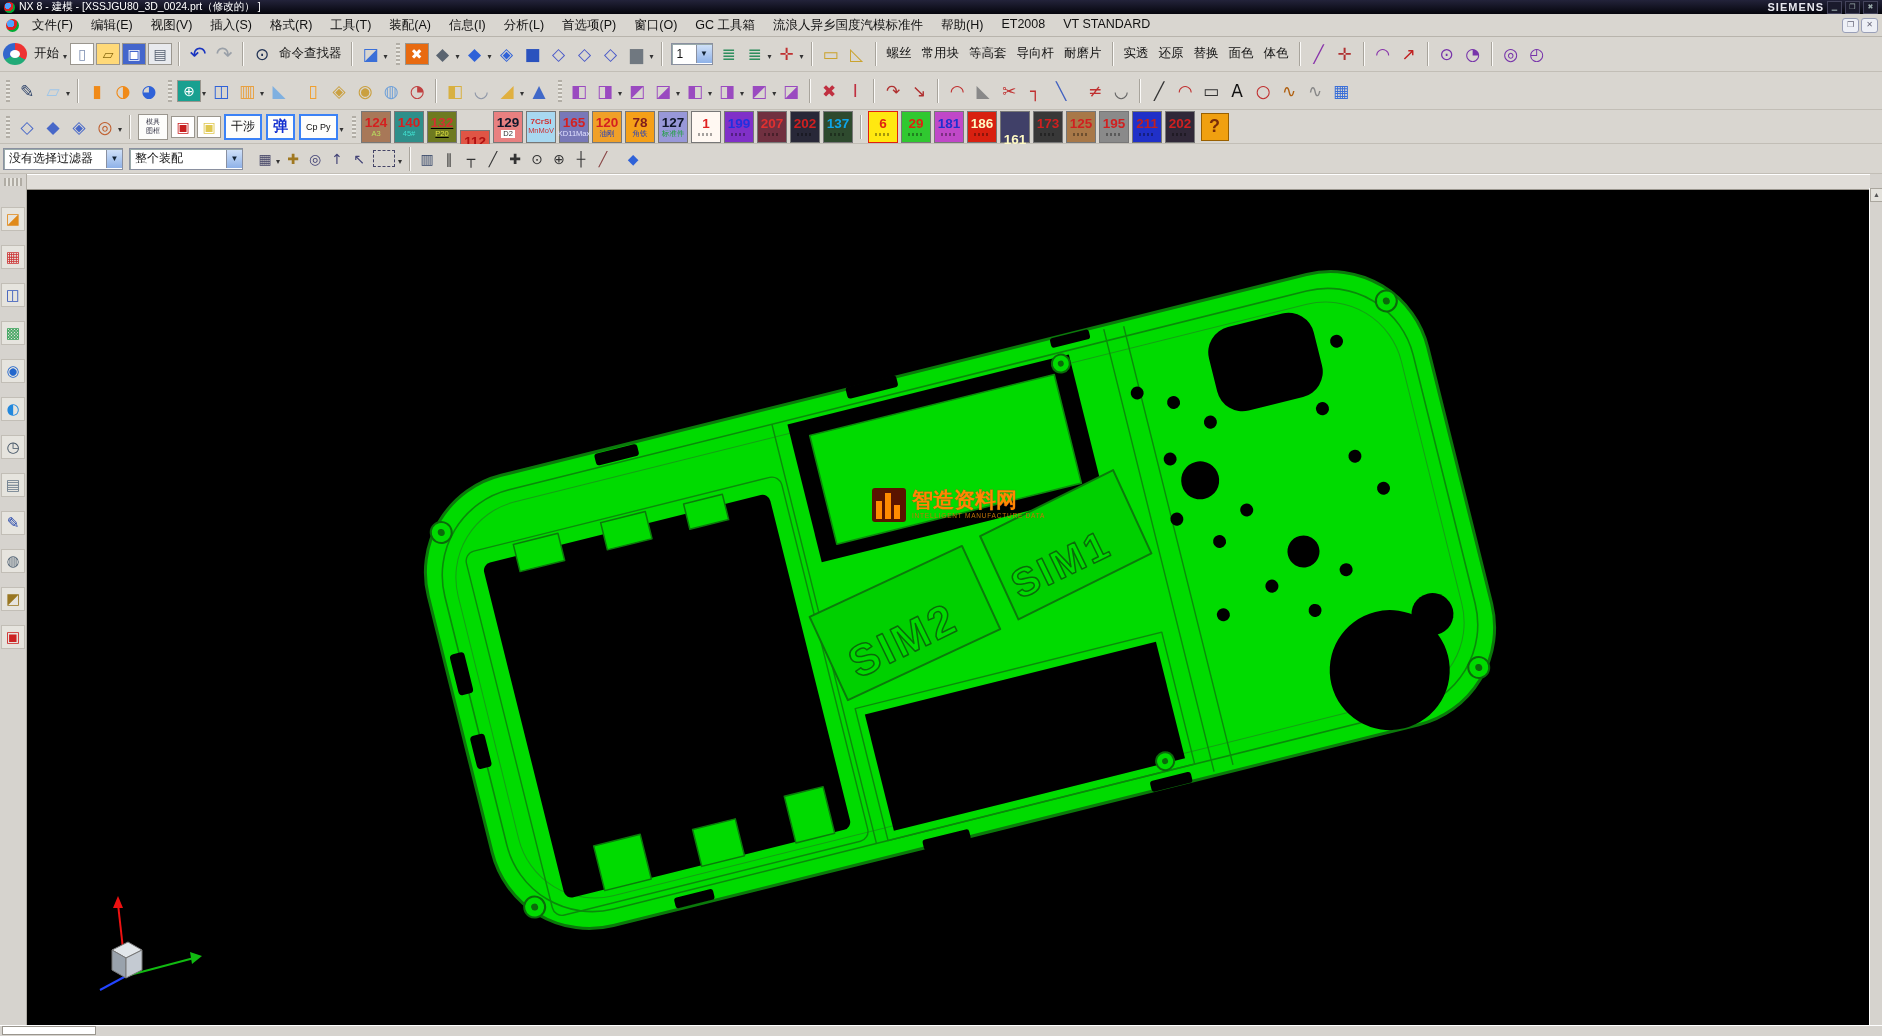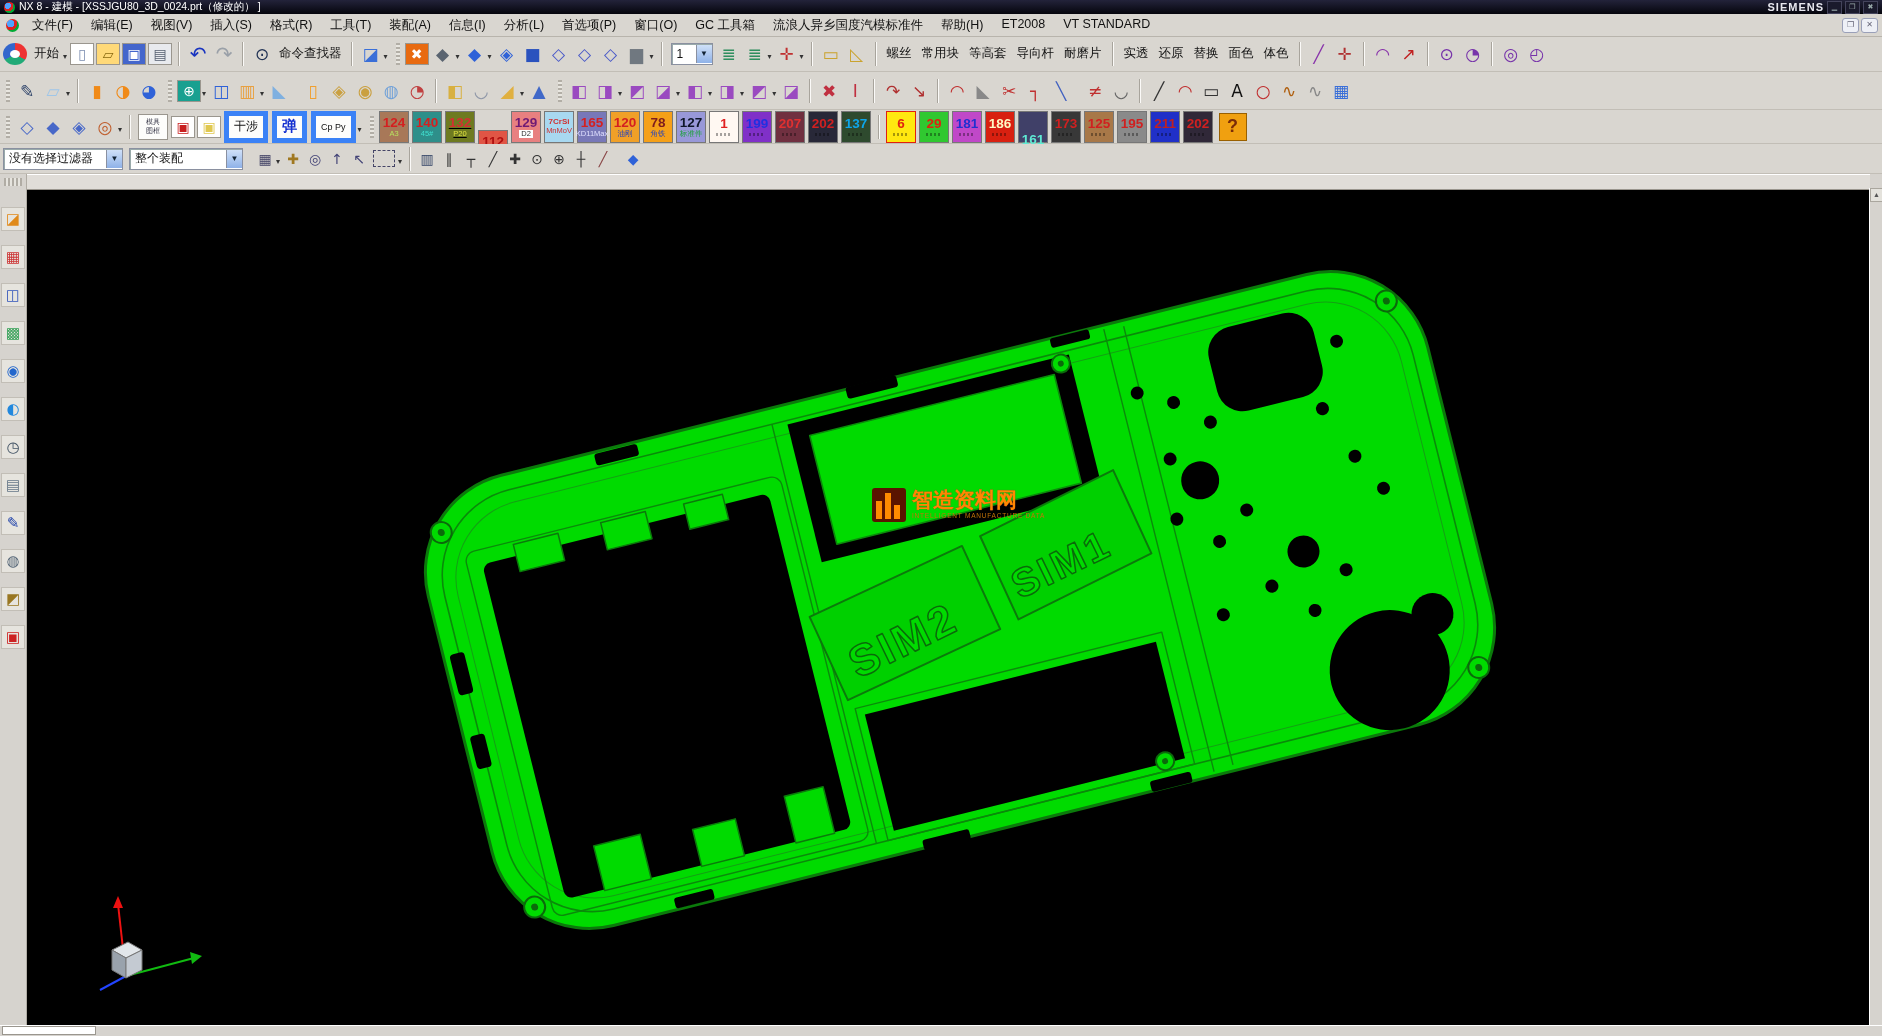--- a/index.html
+++ b/index.html
@@ -43,21 +43,21 @@
   .tgbtn{font-size:12.5px;color:#111;padding:2px 5px;white-space:nowrap;flex:0 0 auto}
   .nxlogo{width:26px;height:24px;margin:0 2px;flex:0 0 auto;position:relative}
   .nxlogo:before{content:"";position:absolute;inset:1px;border-radius:50%;
     background:conic-gradient(#e33 0 120deg,#2a7 120deg 240deg,#36c 240deg 360deg)}
   .nxlogo:after{content:"";position:absolute;inset:8px;border-radius:50%;background:#fff}
   .combo{display:flex;align-items:center;height:20px;background:#fff;border:1px solid #8a90a0;
     box-shadow:inset 1px 1px 0 #9aa;margin:0 3px;flex:0 0 auto}
   .combo .cval{font-size:12px;color:#111;padding:0 5px;flex:1;white-space:nowrap}
   .combo .cbtn{width:15px;height:18px;background:linear-gradient(#cfe0f8,#8fb2e8);
     border-left:1px solid #8a90a0;color:#123;font-size:8px;line-height:17px;text-align:center}
-  .minibtn{height:22px;border:5px solid #3b82f6;background:#fdfdfb;color:#111;font-size:12px;
+  .minibtn{height:22px;border:2px solid #3b82f6;background:#fdfdfb;color:#111;font-size:12px;
     display:flex;align-items:center;justify-content:center;padding:0 5px;margin:0 2px;flex:0 0 auto}
   .minibtn.blue{color:#1430d0;font-weight:bold;font-size:15px}
   .btn2{height:24px;width:28px;border:1px solid #9a968e;background:#fdfdfb;color:#334;
     font-size:7px;line-height:1.2;display:flex;flex-direction:column;align-items:center;
     justify-content:center;margin:0 2px;flex:0 0 auto}
   .dashrect{width:20px;height:15px;border:1px dashed #446;margin:0 3px;flex:0 0 auto}
   
   .matbtn{width:28px;height:30px;margin:0 1.5px;border:1px solid #777;display:flex;
     flex-direction:column;align-items:center;justify-content:center;line-height:1;flex:0 0 auto}
   .matnum{font-size:13.5px;font-weight:bold;font-family:"Liberation Sans",sans-serif}
@@ -308,21 +308,21 @@
     </div>
     <div class="matbtn" style="background: rgb(110, 122, 32); text-decoration: underline;">
       <div class="matnum" style="color: rgb(212, 48, 48);">132</div>
       <div class="matsub" style="color: rgb(224, 224, 64);">P20</div>
     </div>
     <div class="matbtn" style="background: rgb(224, 85, 69); margin-top: 39px;">
       <div class="matnum" style="color: rgb(176, 16, 16);">112</div>
       <div class="matsub" style="color: rgb(255, 176, 64);">CR8</div>
     </div>
     <div class="matbtn" style="background: rgb(232, 128, 128);">
-      <div class="matnum" style="color: #701a75;">129</div>
+      <div class="matnum" style="color: #0f172a;">129</div>
       <div class="matsub boxed" style="color: rgb(48, 48, 48);">D2</div>
     </div>
     <div class="matbtn" style="background: rgb(168, 216, 240);">
       <div class="matnum small" style="color: rgb(208, 48, 48);">7CrSi</div>
       <div class="matsub" style="color: rgb(208, 48, 48);">MnMoV</div>
     </div>
     <div class="matbtn" style="background: rgb(120, 120, 184);">
       <div class="matnum" style="color: rgb(212, 32, 32);">165</div>
       <div class="matsub" style="color: rgb(224, 224, 255);">KD11Max</div>
     </div>
@@ -369,21 +369,21 @@
     </div>
     <div class="matbtn" style="background: rgb(192, 72, 200);">
       <div class="matnum" style="color: rgb(32, 48, 208);">181</div>
       <div class="matdots"></div>
     </div>
     <div class="matbtn" style="background: rgb(216, 32, 16);">
       <div class="matnum" style="color: #fef9c3;">186</div>
       <div class="matdots"></div>
     </div>
     <div class="matbtn" style="background: rgb(64, 64, 104);">
-      <div class="matnum" style="color: #5eead4; margin-top: 28px;">161</div>
+      <div class="matnum" style="color: #fef9c3; margin-top: 28px;">161</div>
       <div class="matdots"></div>
     </div>
     <div class="matbtn" style="background: rgb(56, 56, 56);">
       <div class="matnum" style="color: rgb(208, 32, 32);">173</div>
       <div class="matdots"></div>
     </div>
     <div class="matbtn" style="background: rgb(168, 120, 72);">
       <div class="matnum" style="color: rgb(208, 32, 32);">125</div>
       <div class="matdots"></div>
     </div>

